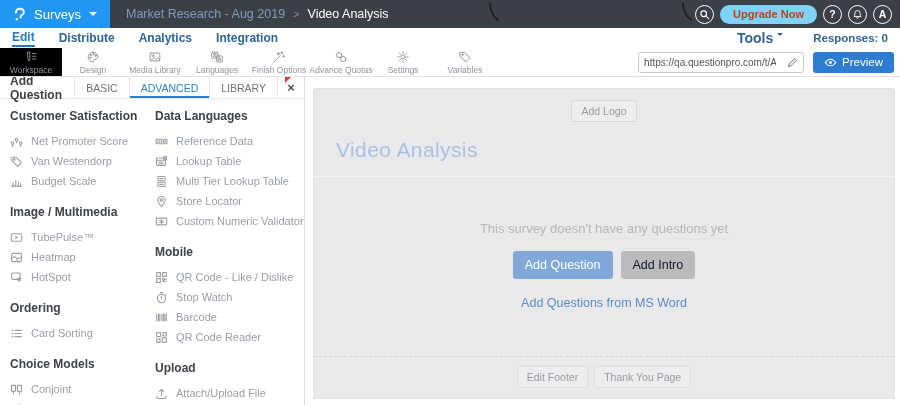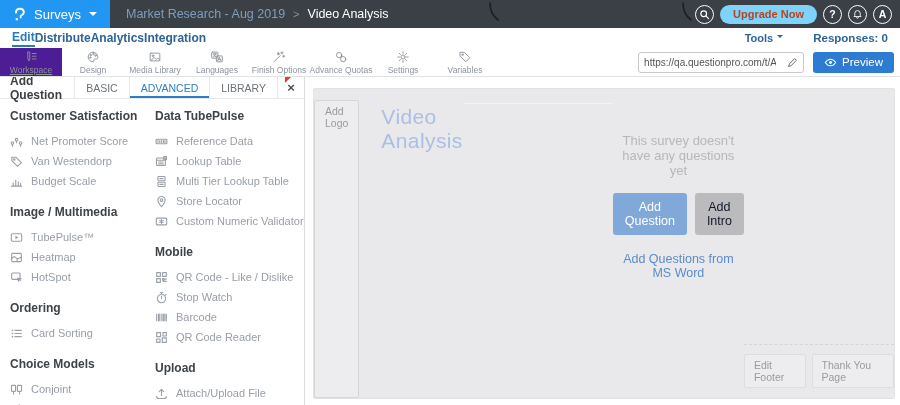--- a/index.html
+++ b/index.html
@@ -21,29 +21,29 @@
     display:flex; align-items:center; justify-content:center; font-size:10.5px; font-weight:700; cursor:pointer; }
   .upgrade-btn { background:#7dd3fc; color:#b5441f; font-size:11px; font-weight:700; border-radius:10px;
     padding:3px 13px; height:19px; display:flex; align-items:center; cursor:pointer; }
   .artifact { position:absolute; top:2px; pointer-events:none; }
 
   
   .menubar { height:20px; background:#fff; display:flex; align-items:center; padding:0 12px; gap:24px; flex:0 0 20px; }
   .menu-item { font-size:12px; font-weight:700; color:#2e6496; cursor:pointer; line-height:16px; }
   .menu-item.active { color:#2b7ab8; border-bottom:2px solid #2b7ab8; }
   .menubar-right { margin-left:auto; display:flex; align-items:center; gap:30px; }
-  .tools-label { font-size:11px; font-weight:700; color:#2e6496; display:flex; align-items:flex-start; gap:4px; cursor:pointer; }
+  .tools-label { font-size:14px; font-weight:700; color:#2e6496; display:flex; align-items:flex-start; gap:4px; cursor:pointer; }
   .tools-label .caret-down { border-width:3.5px; margin-top:3px; }
   .responses-label { font-size:11.5px; font-weight:700; color:#2e6496; }
 
   
   .toolbar { height:29px; background:#fff; border-bottom:1px solid #e2e2e2; display:flex; align-items:stretch; flex:0 0 29px; }
   .tool-item { width:62px; display:flex; flex-direction:column; align-items:center; justify-content:center; gap:1px;
     color:#8d939c; cursor:pointer; }
-  .tool-item.active { background:#4c1d95;text-decoration:underline; }
+  .tool-item.active { background:#000000; }
   .t-icon svg { display:block; }
   .t-label { font-size:8.5px; white-space:nowrap; }
   .toolbar-right { margin-left:auto; display:flex; align-items:center; gap:9px; padding-right:6px; }
   .url-box { display:flex; align-items:center; border:1px solid #c9c9c9; border-radius:3px; height:21px; width:166px; overflow:hidden; background:#fff; }
   .url-input { border:none; outline:none; flex:1; font-size:10px; color:#555; padding:0 5px; font-family:"Liberation Sans",sans-serif; min-width:0; }
   .url-edit-btn { width:22px; height:100%; display:flex; align-items:center; justify-content:center; color:#555; cursor:pointer; flex:0 0 22px; }
   .preview-btn { background:#2e7bd2; color:#fff; border-radius:3px; height:21px; padding:0 11px; font-size:11.5px;
     display:flex; align-items:center; gap:5px; cursor:pointer; }
 
   
@@ -63,21 +63,21 @@
   .col1 { flex:1; }
   .section { margin-bottom:14px; }
   .section-title { font-size:12px; font-weight:700; color:#3d4349; margin:4px 0 8px; }
   .q-item { display:flex; align-items:center; gap:8px; height:20px; font-size:11px; color:#989ea6; cursor:pointer; white-space:nowrap; }
   .q-icon { color:#9aa0a8; display:flex; align-items:center; }
   .q-icon svg { display:block; }
 
   
   .main { flex:1; background:#fff; padding:11px 5px 6px 8px; overflow:hidden; }
   .page-card { background:#e9e9eb; border:1px solid #e2e2e4; border-radius:2px; height:100%;
-    display:flex; flex-direction:row; overflow:hidden; }
+    display:flex; flex-direction:column; align-items:center; overflow:hidden; }
   .add-logo-btn { margin-top:11px; font-size:10.5px; color:#9b9b9e; background:#ededef; border:1px solid #d6d6d8;
     border-radius:2px; padding:4px 10px; cursor:pointer; }
   .survey-title { align-self:flex-start; margin:16px 0 0 22px; font-size:21px; color:#a9c0e4; letter-spacing:.4px; cursor:pointer; }
   .title-divider { width:100%; border-top:1px solid #f3f3f5; margin-top:14px; }
   .empty-state { margin-top:44px; text-align:center; }
   .empty-msg { font-size:13px; color:#b7b7ba; }
   .btn-row { margin-top:15px; display:flex; gap:8px; justify-content:center; }
   .btn-add-question { background:#80a9da; color:#fff; font-size:12.5px; padding:7px 12px; border-radius:3px; cursor:pointer; }
   .btn-add-intro { background:#bbbbbd; color:#0f172a; font-size:12.5px; padding:7px 12px; border-radius:3px; cursor:pointer; }
   .ms-word-link { margin-top:17px; font-size:12.5px; color:#5b8cc9; cursor:pointer; }
@@ -128,21 +128,21 @@
           <path d="M7.5 14.2a1.6 1.6 0 0 0 3 0" stroke="#fff" stroke-width="1.5" fill="none" stroke-linecap="round"></path>
         </svg>
       </div>
       <div class="circle-btn">
           <span>A</span>
         </div>
     </div>
   </div>
 
   <div class="menubar">
-    <div style="display:flex;align-items:center">
+    <div style="display:flex;gap:24px;align-items:center">
         <div class="menu-item active">Edit</div>
         <div class="menu-item">Distribute</div>
         <div class="menu-item">Analytics</div>
         <div class="menu-item">Integration</div>
       </div>
     <div class="menubar-right">
       <div class="tools-label">
         <span>Tools</span>
         <span class="caret-down"></span>
       </div>
@@ -361,21 +361,21 @@
                     <path d="M2.6 15.2l8-8"></path>
                     <path d="M12.8 2.2v3M11.3 3.7h3M15 6.8v2.4M13.8 8h2.4M8.2 3.4l.4 1.2 1.2.4-1.2.4-.4 1.2-.4-1.2L6.6 5l1.2-.4z"></path>
                   </svg>
                 </span>
                 <span>Max-Diff</span>
               </div>
             </div>
           </div>
           <div class="col col1">
             <div class="section">
-              <div class="section-title">Data TubePulse</div>
+              <div class="section-title">Data Languages</div>
               <div class="q-item">
                 <span class="q-icon">
                   <svg width="13" height="13" viewBox="0 0 14 14" fill="none" stroke="currentColor" stroke-width="1.2" stroke-linecap="round" stroke-linejoin="round">
                     <rect x="1.2" y="4.6" width="11.6" height="4.8" rx=".8"></rect>
                     <path d="M3.2 6v2M5.2 6v2M7.2 6v2M9.2 6v2M10.8 6v2"></path>
                   </svg>
                 </span>
                 <span>Reference Data</span>
               </div>
               <div class="q-item">

